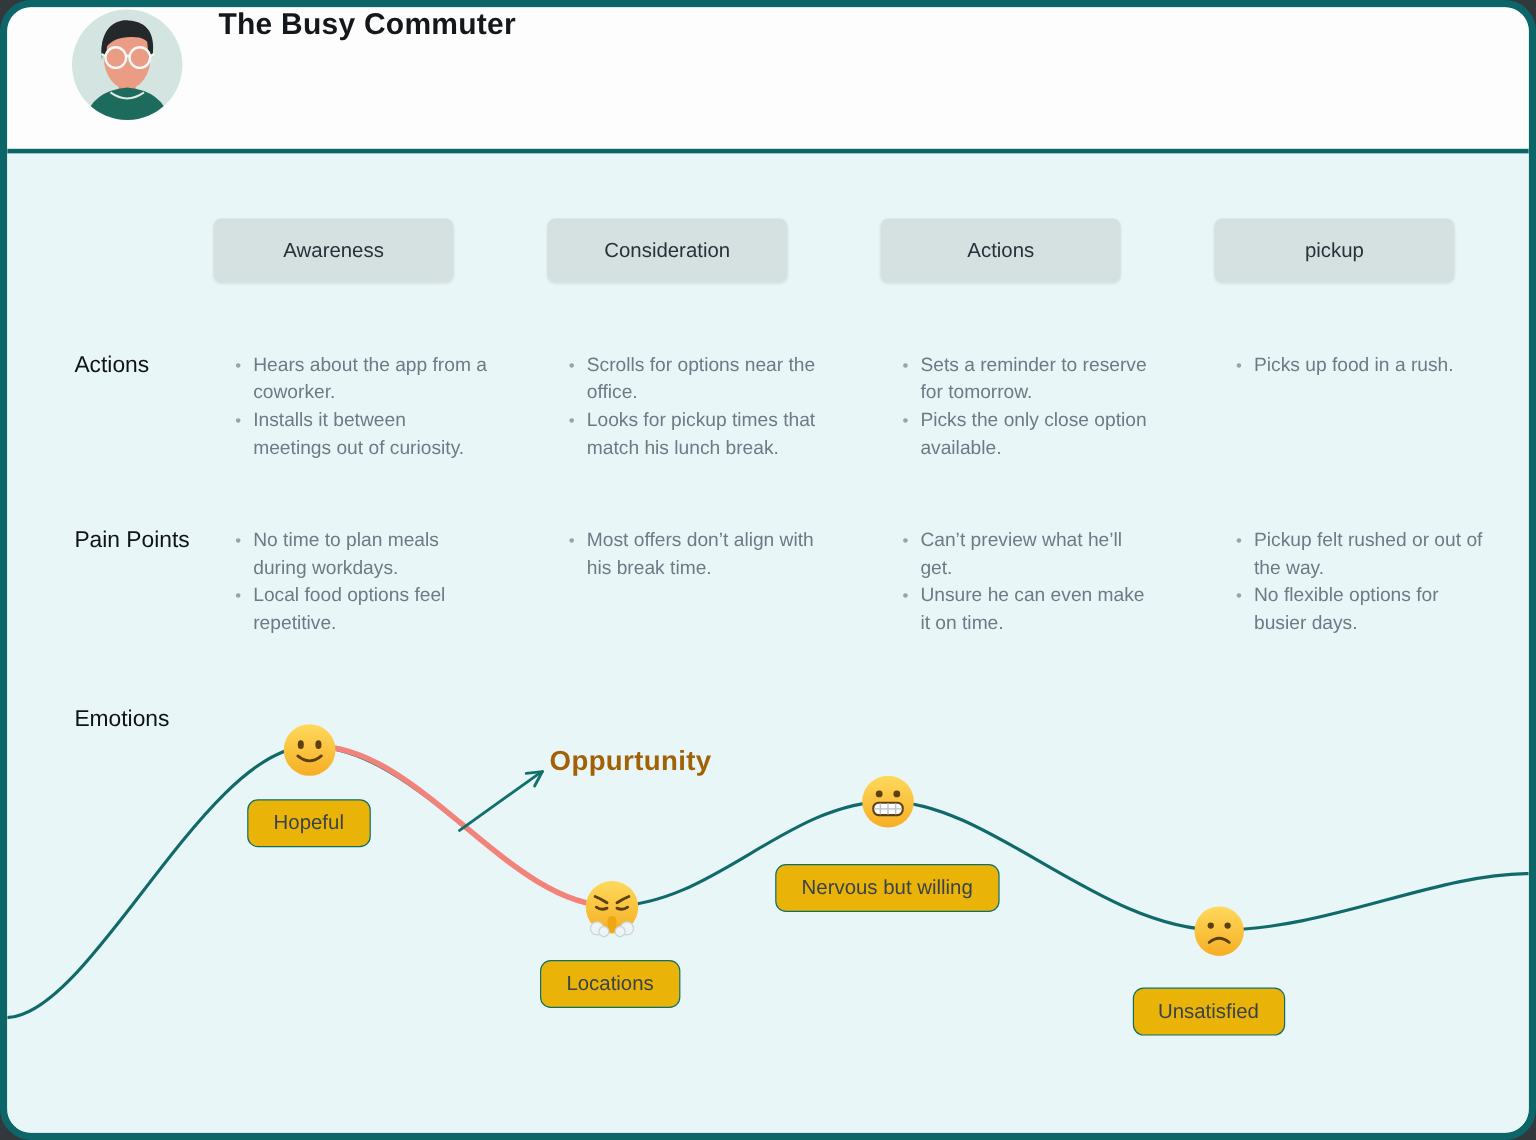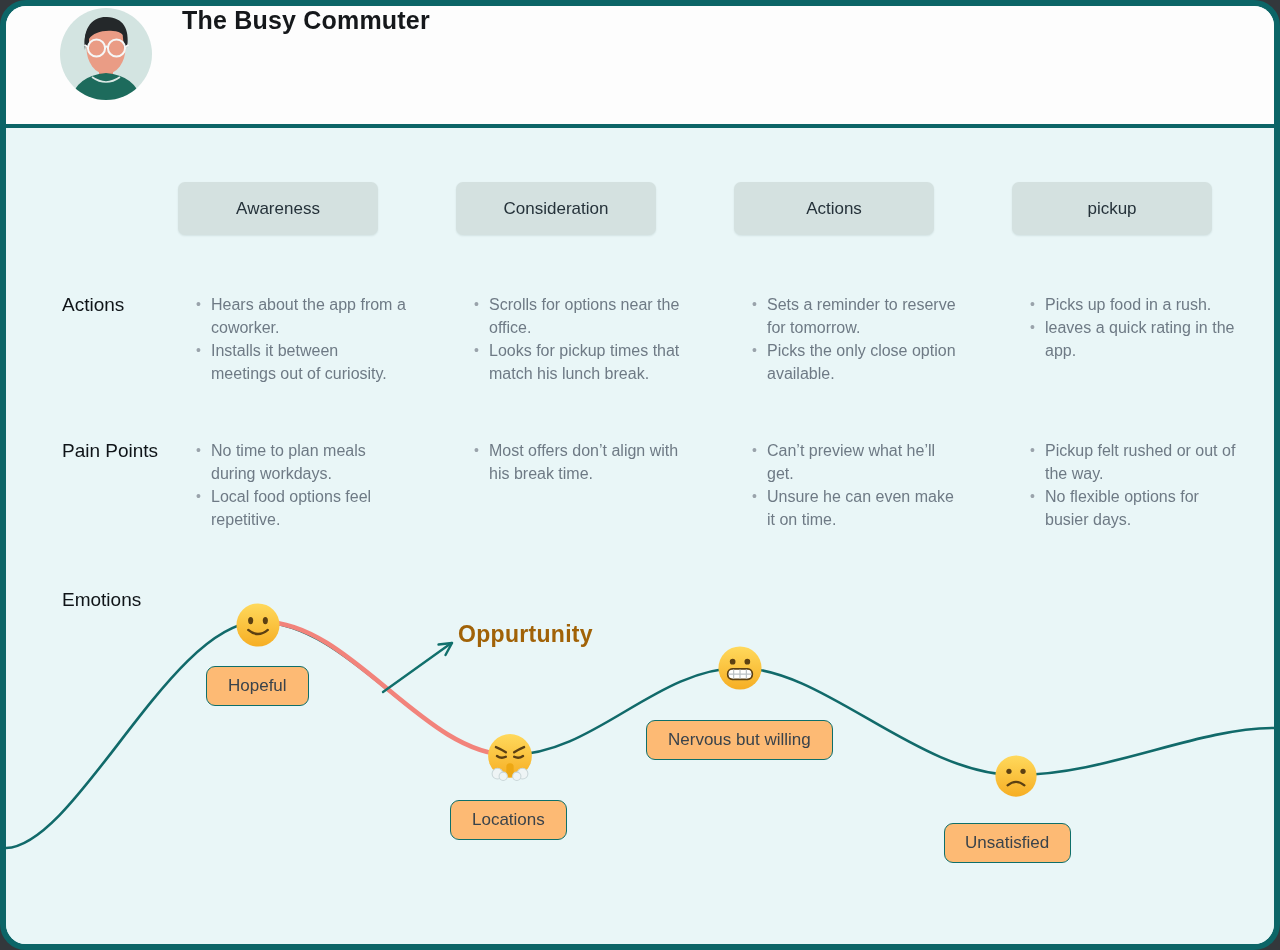--- a/index.html
+++ b/index.html
@@ -71,21 +71,21 @@
     position:absolute; left:0; right:0; bottom:0;
     height:380px;
   }
   .emotions .row-label { position:absolute; left:40px; top:24px; }
   .curve-svg { position:absolute; left:0; top:0; width:1268px; height:380px; }
   .emoji {
     position:absolute; transform:translate(-50%,-50%);
   }
   .emo-label {
     position:absolute;
-    background:#fdba74;
+    background:#eab308;
     border:1.6px solid #0e6f6a;
     border-radius:9px;
     padding:9px 21px;
     font-size:17px; color:#3a434b;
     white-space:nowrap;
   }
   .opportunity {
     position:absolute; left:452px; top:57px;
     font-size:23px; font-weight:600; color:#a16207;
     letter-spacing:.3px;
@@ -158,21 +158,20 @@
         </div>
       <div class="col">
           <ul class="bullets">
         <li>Sets a reminder to reserve for tomorrow.</li>
         <li>Picks the only close option available.</li>
       </ul>
         </div>
       <div class="col">
           <ul class="bullets">
         <li>Picks up food in a rush.</li>
-        <li>leaves a quick rating in the app.</li>
       </ul>
         </div>
     </div>
 
     <div class="row pain-row">
       <div class="label-col row-label">Pain Points</div>
       <div class="col">
           <ul class="bullets">
         <li>No time to plan meals during workdays.</li>
         <li>Local food options feel repetitive.</li>

